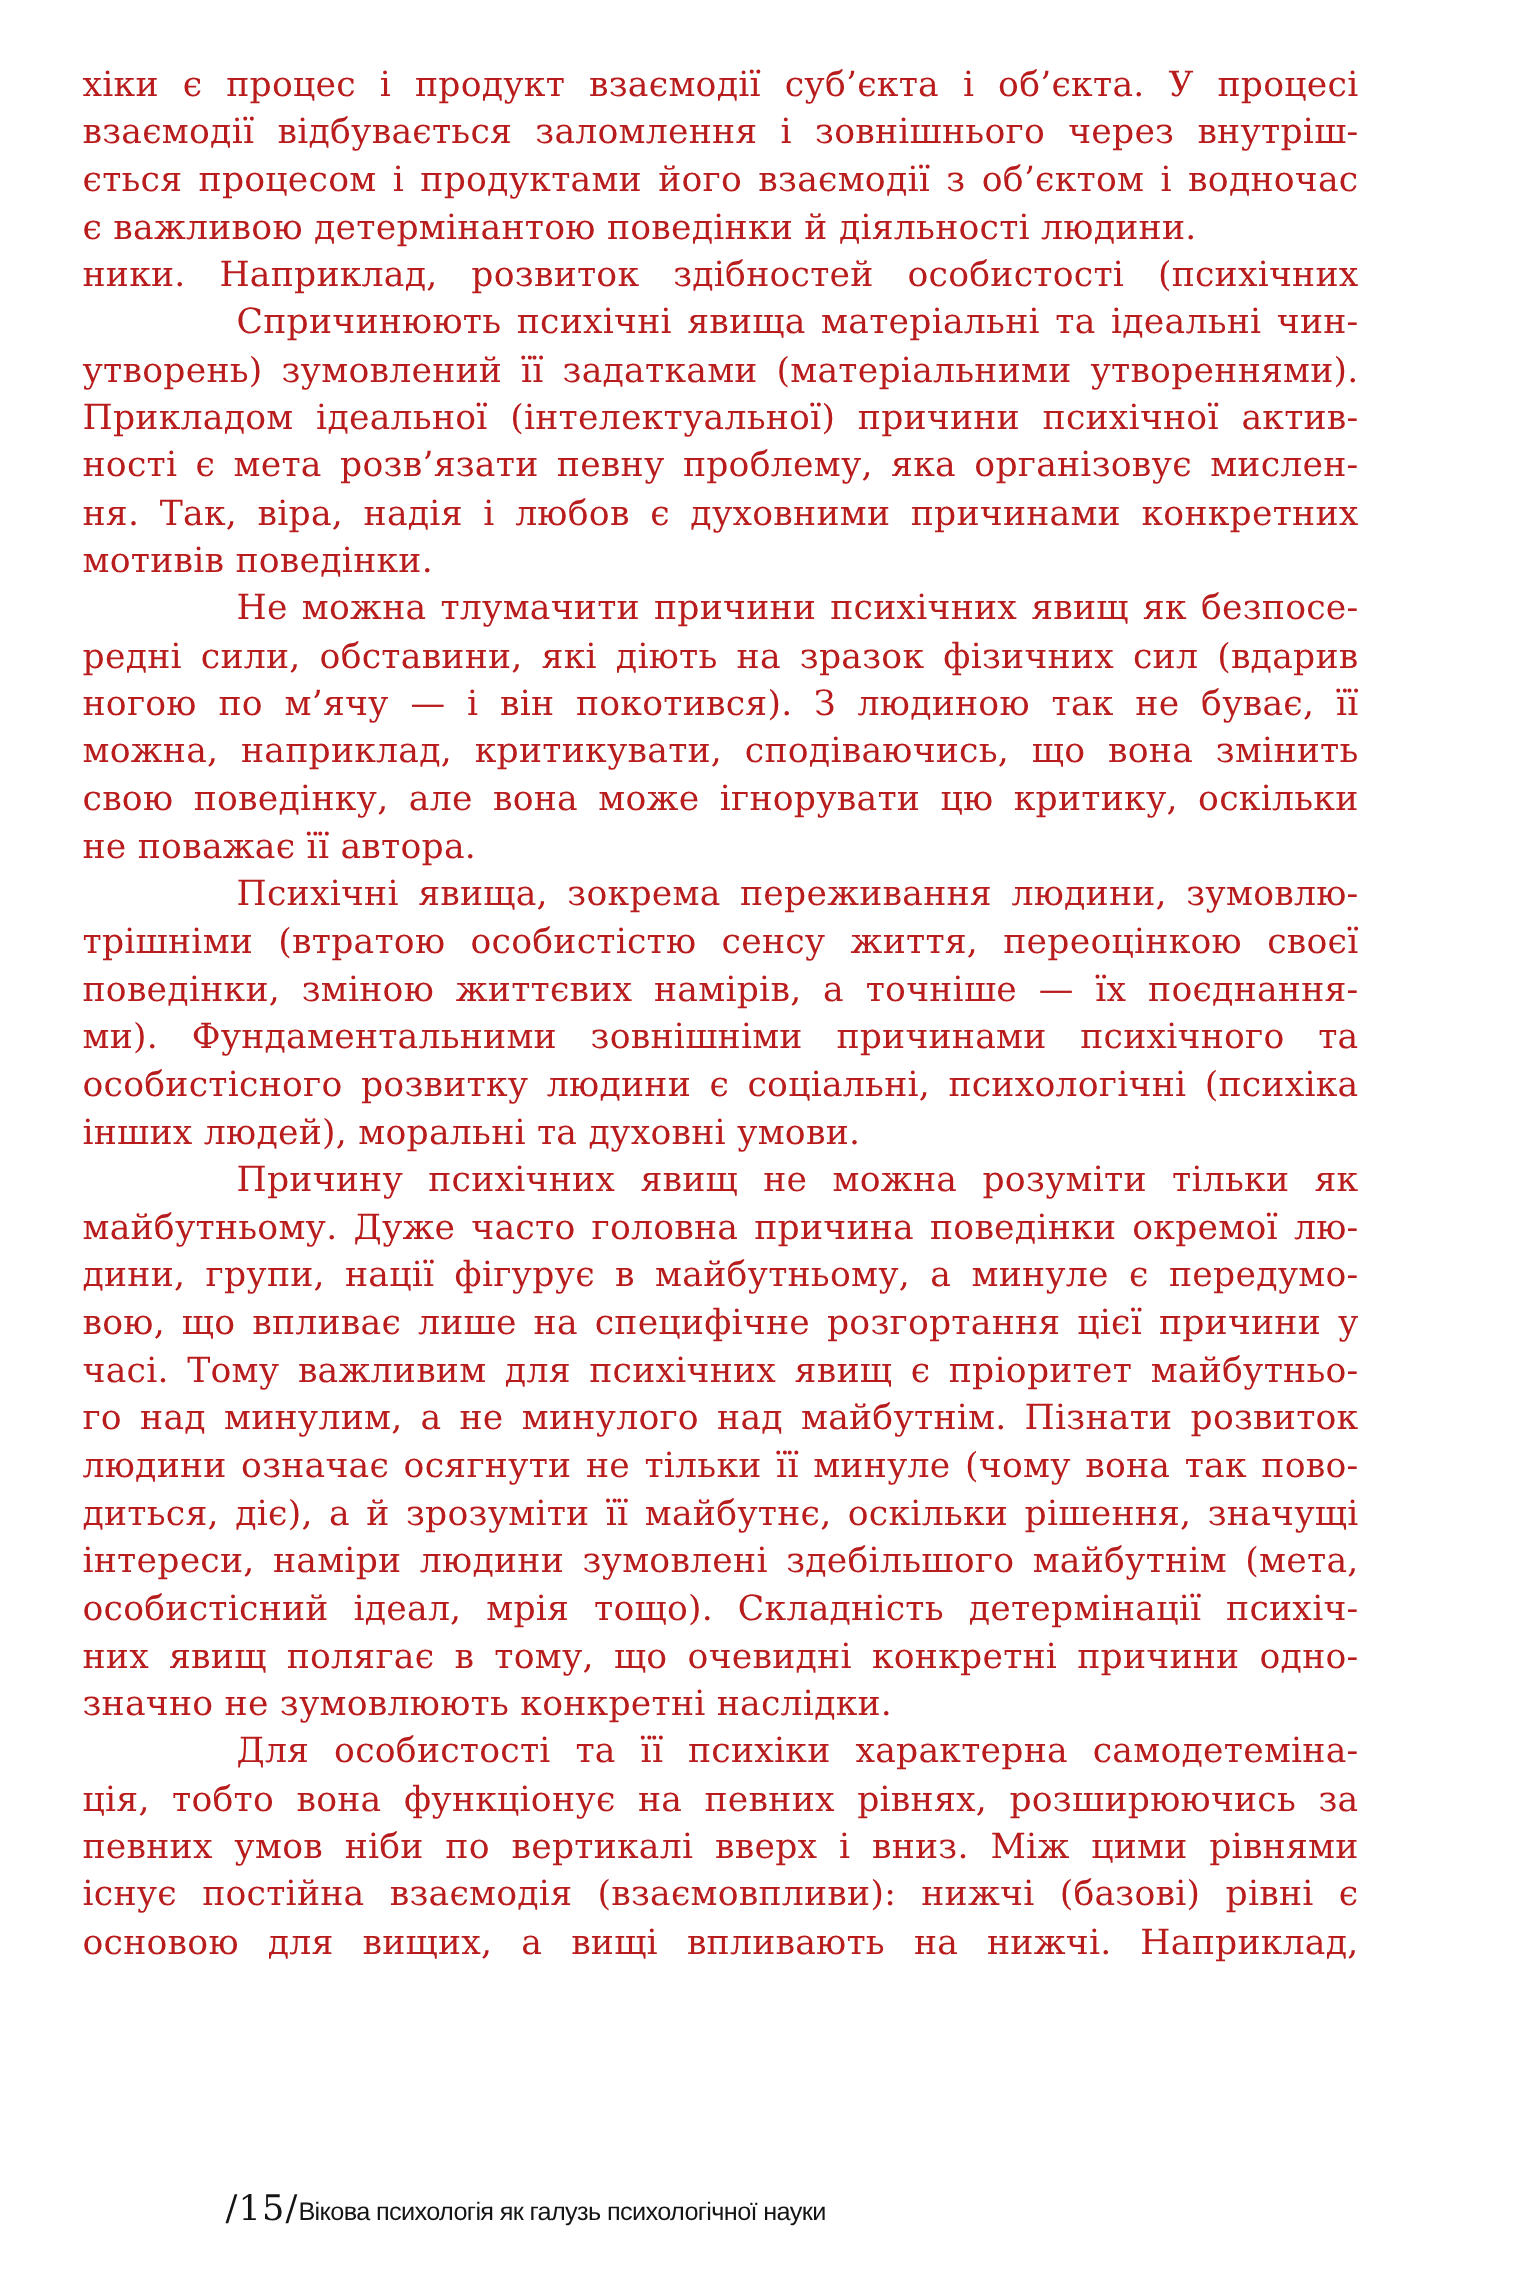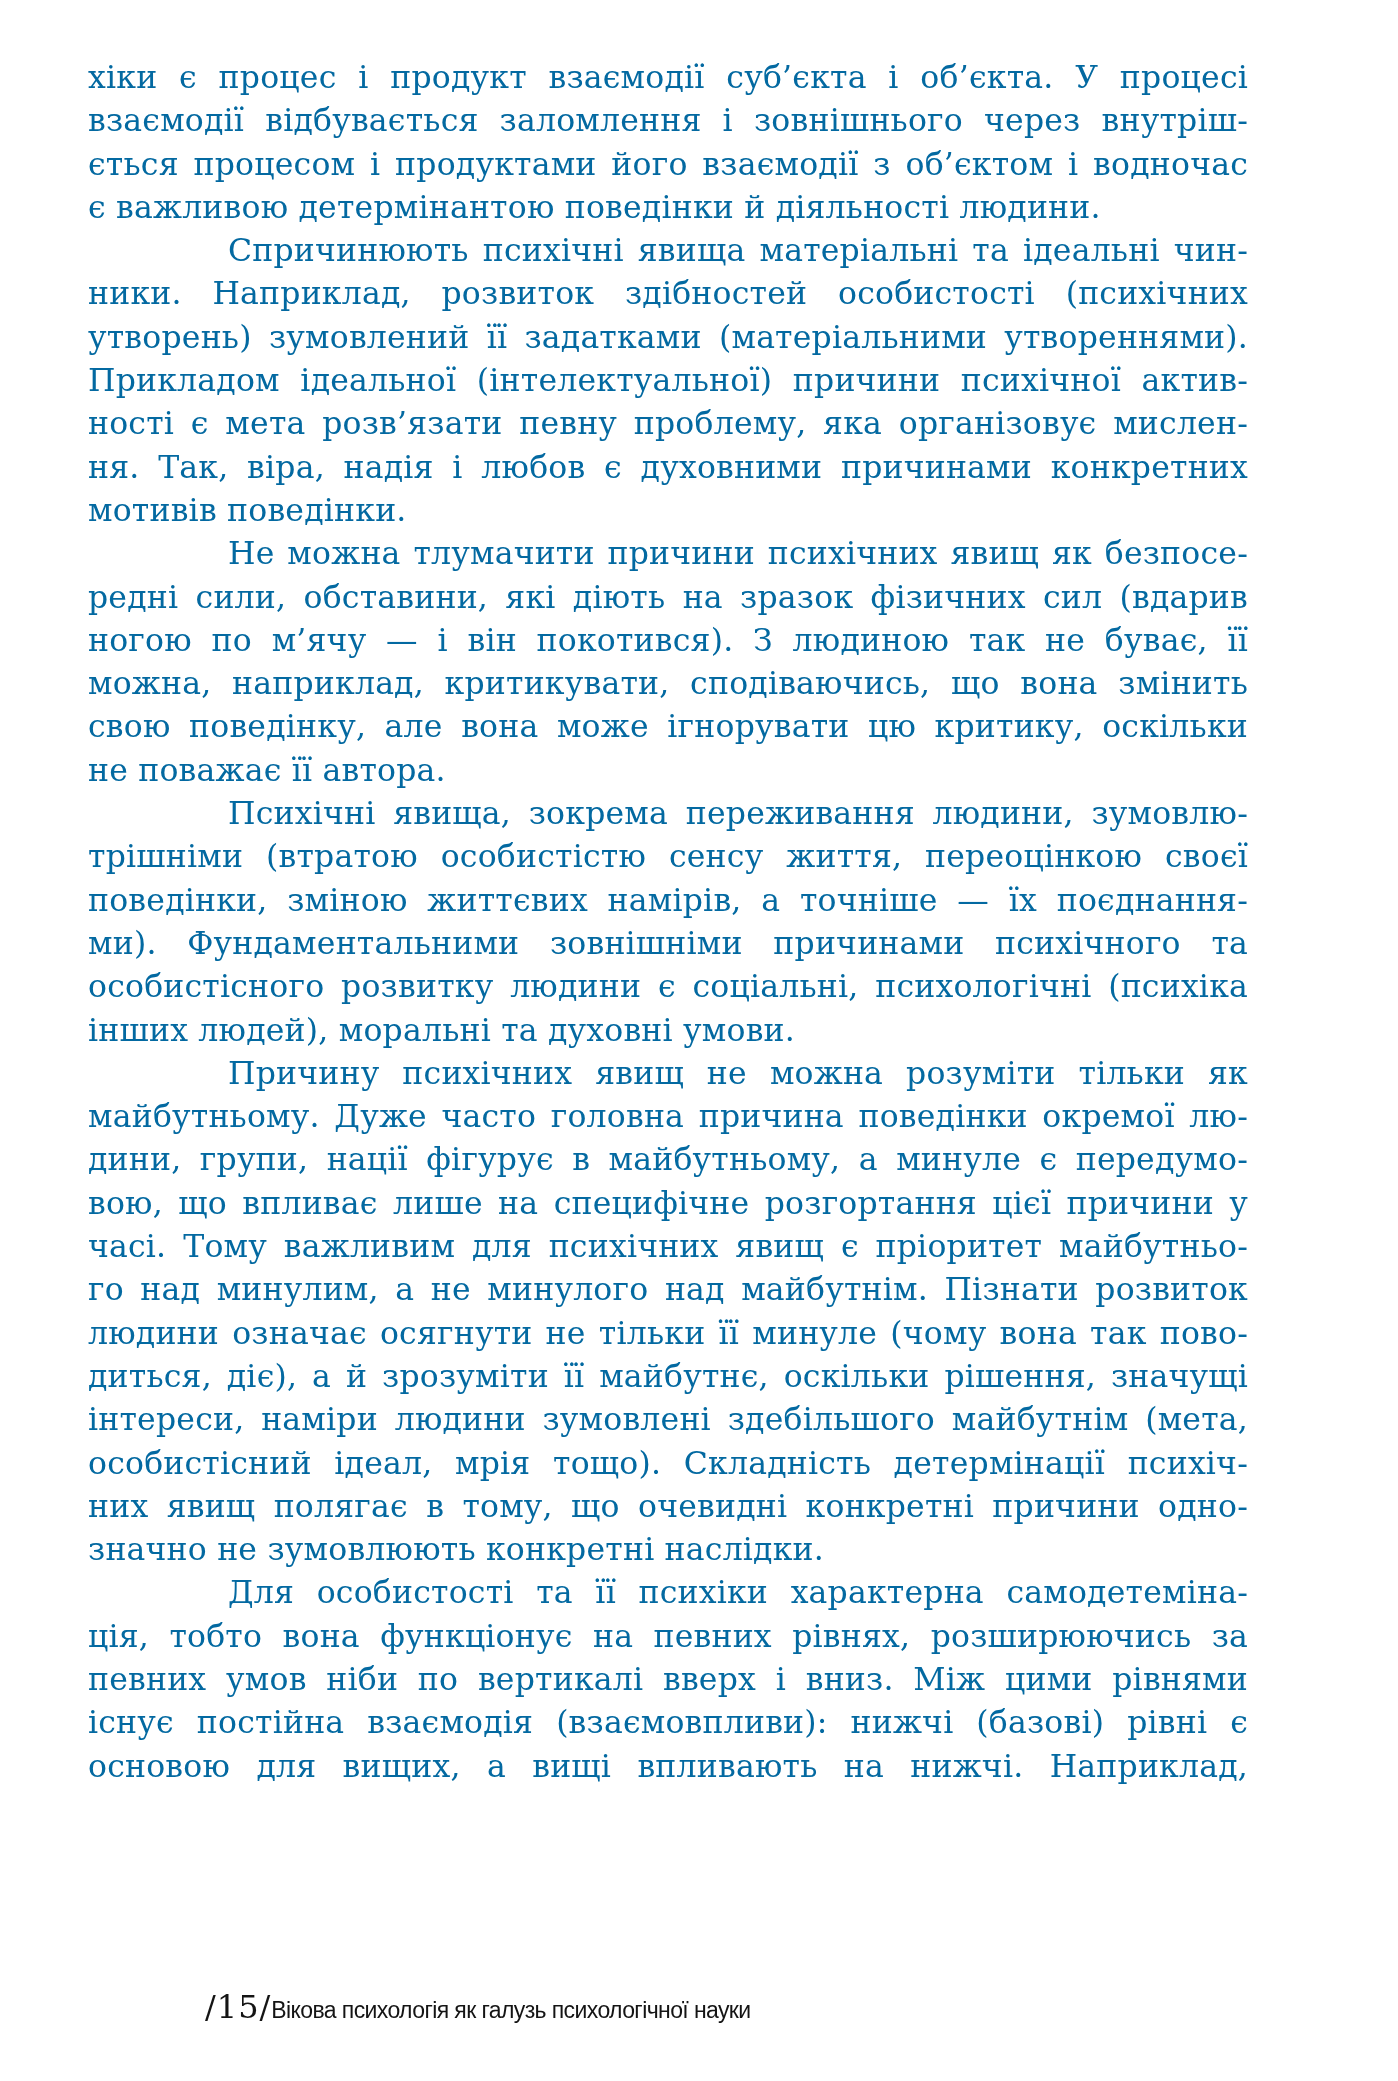--- a/index.html
+++ b/index.html
@@ -1,19 +1,19 @@
 <!DOCTYPE html>
 <html><head>
 <meta charset="utf-8">
 <style>
   html, body { margin: 0; padding: 0; background: #ffffff; }
   body { width: 1398px; height: 2081px; position: relative; overflow: hidden; }
   .page {
-    position: absolute; left: 88px; top: 56px; width: 1160px;
-    font-family: "DejaVu Serif", serif; color: #0369a1;
+    position: absolute; left: 75px; top: 56px; width: 1160px;
+    font-family: "DejaVu Serif", serif; color: #b91c1c;
   }
   .line {
     display: block; height: 43.3px; line-height: 43.3px;
     font-size: 31.5px; white-space: nowrap;
     text-align: justify; text-align-last: justify;
     letter-spacing: 0.2px;
   }
   .line.last { text-align-last: left; }
   .line.indent { padding-left: 140px; }
   .footer {
@@ -27,22 +27,22 @@
 <body>
 
 <div class="page" id="page-body">
     <div>
       <span class="line">хіки є процес і продукт взаємодії суб’єкта і об’єкта. У процесі</span>
       <span class="line">взаємодії відбувається заломлення і зовнішнього через внутріш-</span>
       <span class="line">ється процесом і продуктами його взаємодії з об’єктом і водночас</span>
       <span class="line last">є важливою детермінантою поведінки й діяльності людини.</span>
     </div>
     <div>
+      <span class="line">ники. Наприклад, розвиток здібностей особистості (психічних</span>
       <span class="line indent">Спричинюють психічні явища матеріальні та ідеальні чин-</span>
-      <span class="line">ники. Наприклад, розвиток здібностей особистості (психічних</span>
       <span class="line">утворень) зумовлений її задатками (матеріальними утвореннями).</span>
       <span class="line">Прикладом ідеальної (інтелектуальної) причини психічної актив-</span>
       <span class="line">ності є мета розв’язати певну проблему, яка організовує мислен-</span>
       <span class="line">ня. Так, віра, надія і любов є духовними причинами конкретних</span>
       <span class="line last">мотивів поведінки.</span>
     </div>
     <div>
       <span class="line indent">Не можна тлумачити причини психічних явищ як безпосе-</span>
       <span class="line">редні сили, обставини, які діють на зразок фізичних сил (вдарив</span>
       <span class="line">ногою по м’ячу — і він покотився). З людиною так не буває, її</span>

